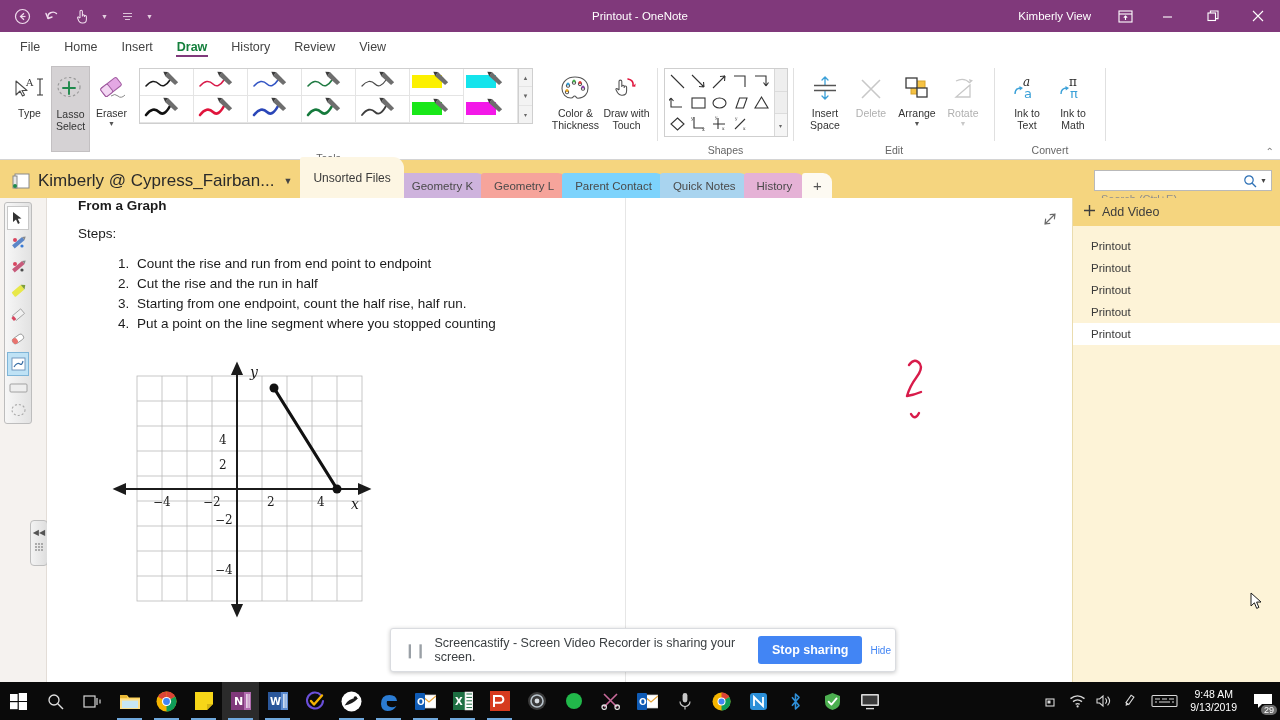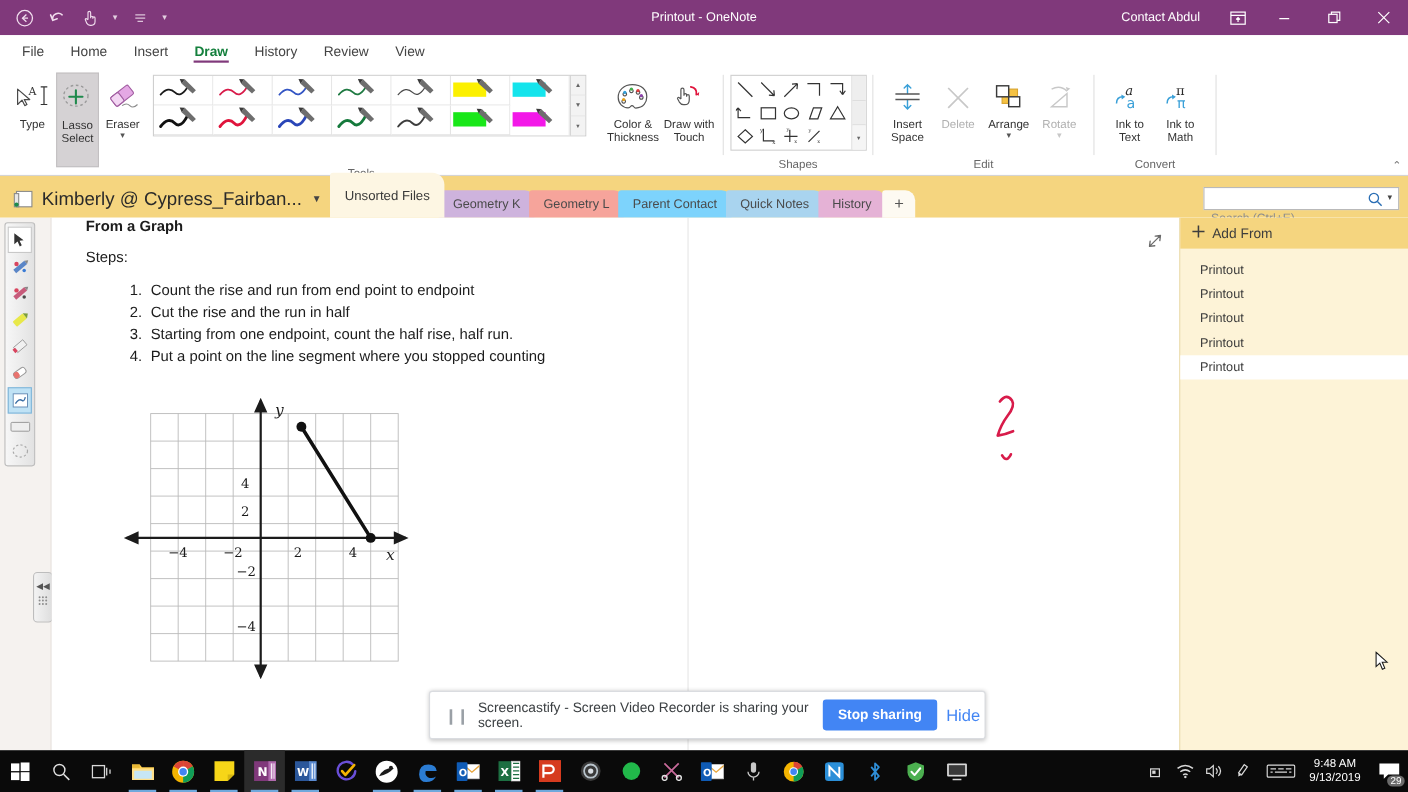--- a/index.html
+++ b/index.html
@@ -214,21 +214,21 @@
     position: absolute; left: 390px; top: 628px; width: 506px; height: 44px;
     background: #ffffff; border: 1px solid #dadce0; border-radius: 3px;
     display: flex; align-items: center; box-shadow: 0 1px 4px rgba(0,0,0,.22);
   }
   .sb-grip { padding: 0 9px 0 13px; color: #9aa0a6; font-size: 14px; letter-spacing: -1px; }
   .sb-text { flex: 1; font-size: 12.5px; color: #3c4043; }
   .sb-stop {
     background: #4285f4; color: #ffffff; font-size: 12.5px; font-weight: bold;
     padding: 7px 14px; border-radius: 3px; margin-right: 8px;
   }
-  .sb-hide { font-size: 15px; color: #4285f4; padding-right: 4px; }
+  .sb-hide { font-size: 10px; color: #4285f4; padding-right: 4px; }
 
   
   .taskbar {
     position: absolute; left: 0; top: 682px; width: 1280px; height: 38px;
     background: #0a0a0a; display: flex; align-items: center;
   }
   .tb-ico {
     width: 37px; height: 38px; display: flex; align-items: center; justify-content: center;
     position: relative;
   }
@@ -280,21 +280,21 @@
       <div class="qat-caret">▼</div>
       <div class="qat-btn">
         <svg width="13" height="13" viewBox="0 0 13 13">
             <path d="M2 3.5 H11 M2 6.5 H11 M4 9.5 H9" stroke="#dcc3d9" stroke-width="1.1"></path>
           </svg>
       </div>
       <div class="qat-caret">▼</div>
     </div>
     <div class="tb-title">Printout  -  OneNote</div>
     <div class="tb-right">
-      <div class="tb-user">Contact Abdul</div>
+      <div class="tb-user">Kimberly View</div>
       <div class="tb-ribbonopt">
         <svg width="15" height="15" viewBox="0 0 15 15">
             <rect x="1" y="2" width="13" height="11" fill="none" stroke="#ffffff" stroke-width="1.1"></rect>
             <path d="M1 5 H14" stroke="#ffffff" stroke-width="1.1"></path>
             <path d="M7.5 11 V7 M5.8 8.7 L7.5 7 L9.2 8.7" fill="none" stroke="#ffffff" stroke-width="1.1"></path>
           </svg>
       </div>
       <div class="wbtn">
         <svg width="11" height="11" viewBox="0 0 11 11">
             <path d="M1 6 H10" stroke="#ffffff" stroke-width="1.1"></path>
@@ -911,21 +911,21 @@
       </div>
     </div>
 
     <div class="pagelist">
       <div class="addpage">
         <span>
           <svg width="13" height="13" viewBox="0 0 13 13">
               <path d="M6.5 1 V12 M1 6.5 H12" stroke="#3d3d3d" stroke-width="1.4"></path>
             </svg>
         </span>
-        <span>Add From</span>
+        <span>Add Video</span>
       </div>
       <div class="pg-spacer"></div>
       <div class="pg-item">Printout</div>
       <div class="pg-item">Printout</div>
       <div class="pg-item">Printout</div>
       <div class="pg-item">Printout</div>
       <div class="pg-item sel">Printout</div>
     </div>
 
     <div class="cursor-arrow">

